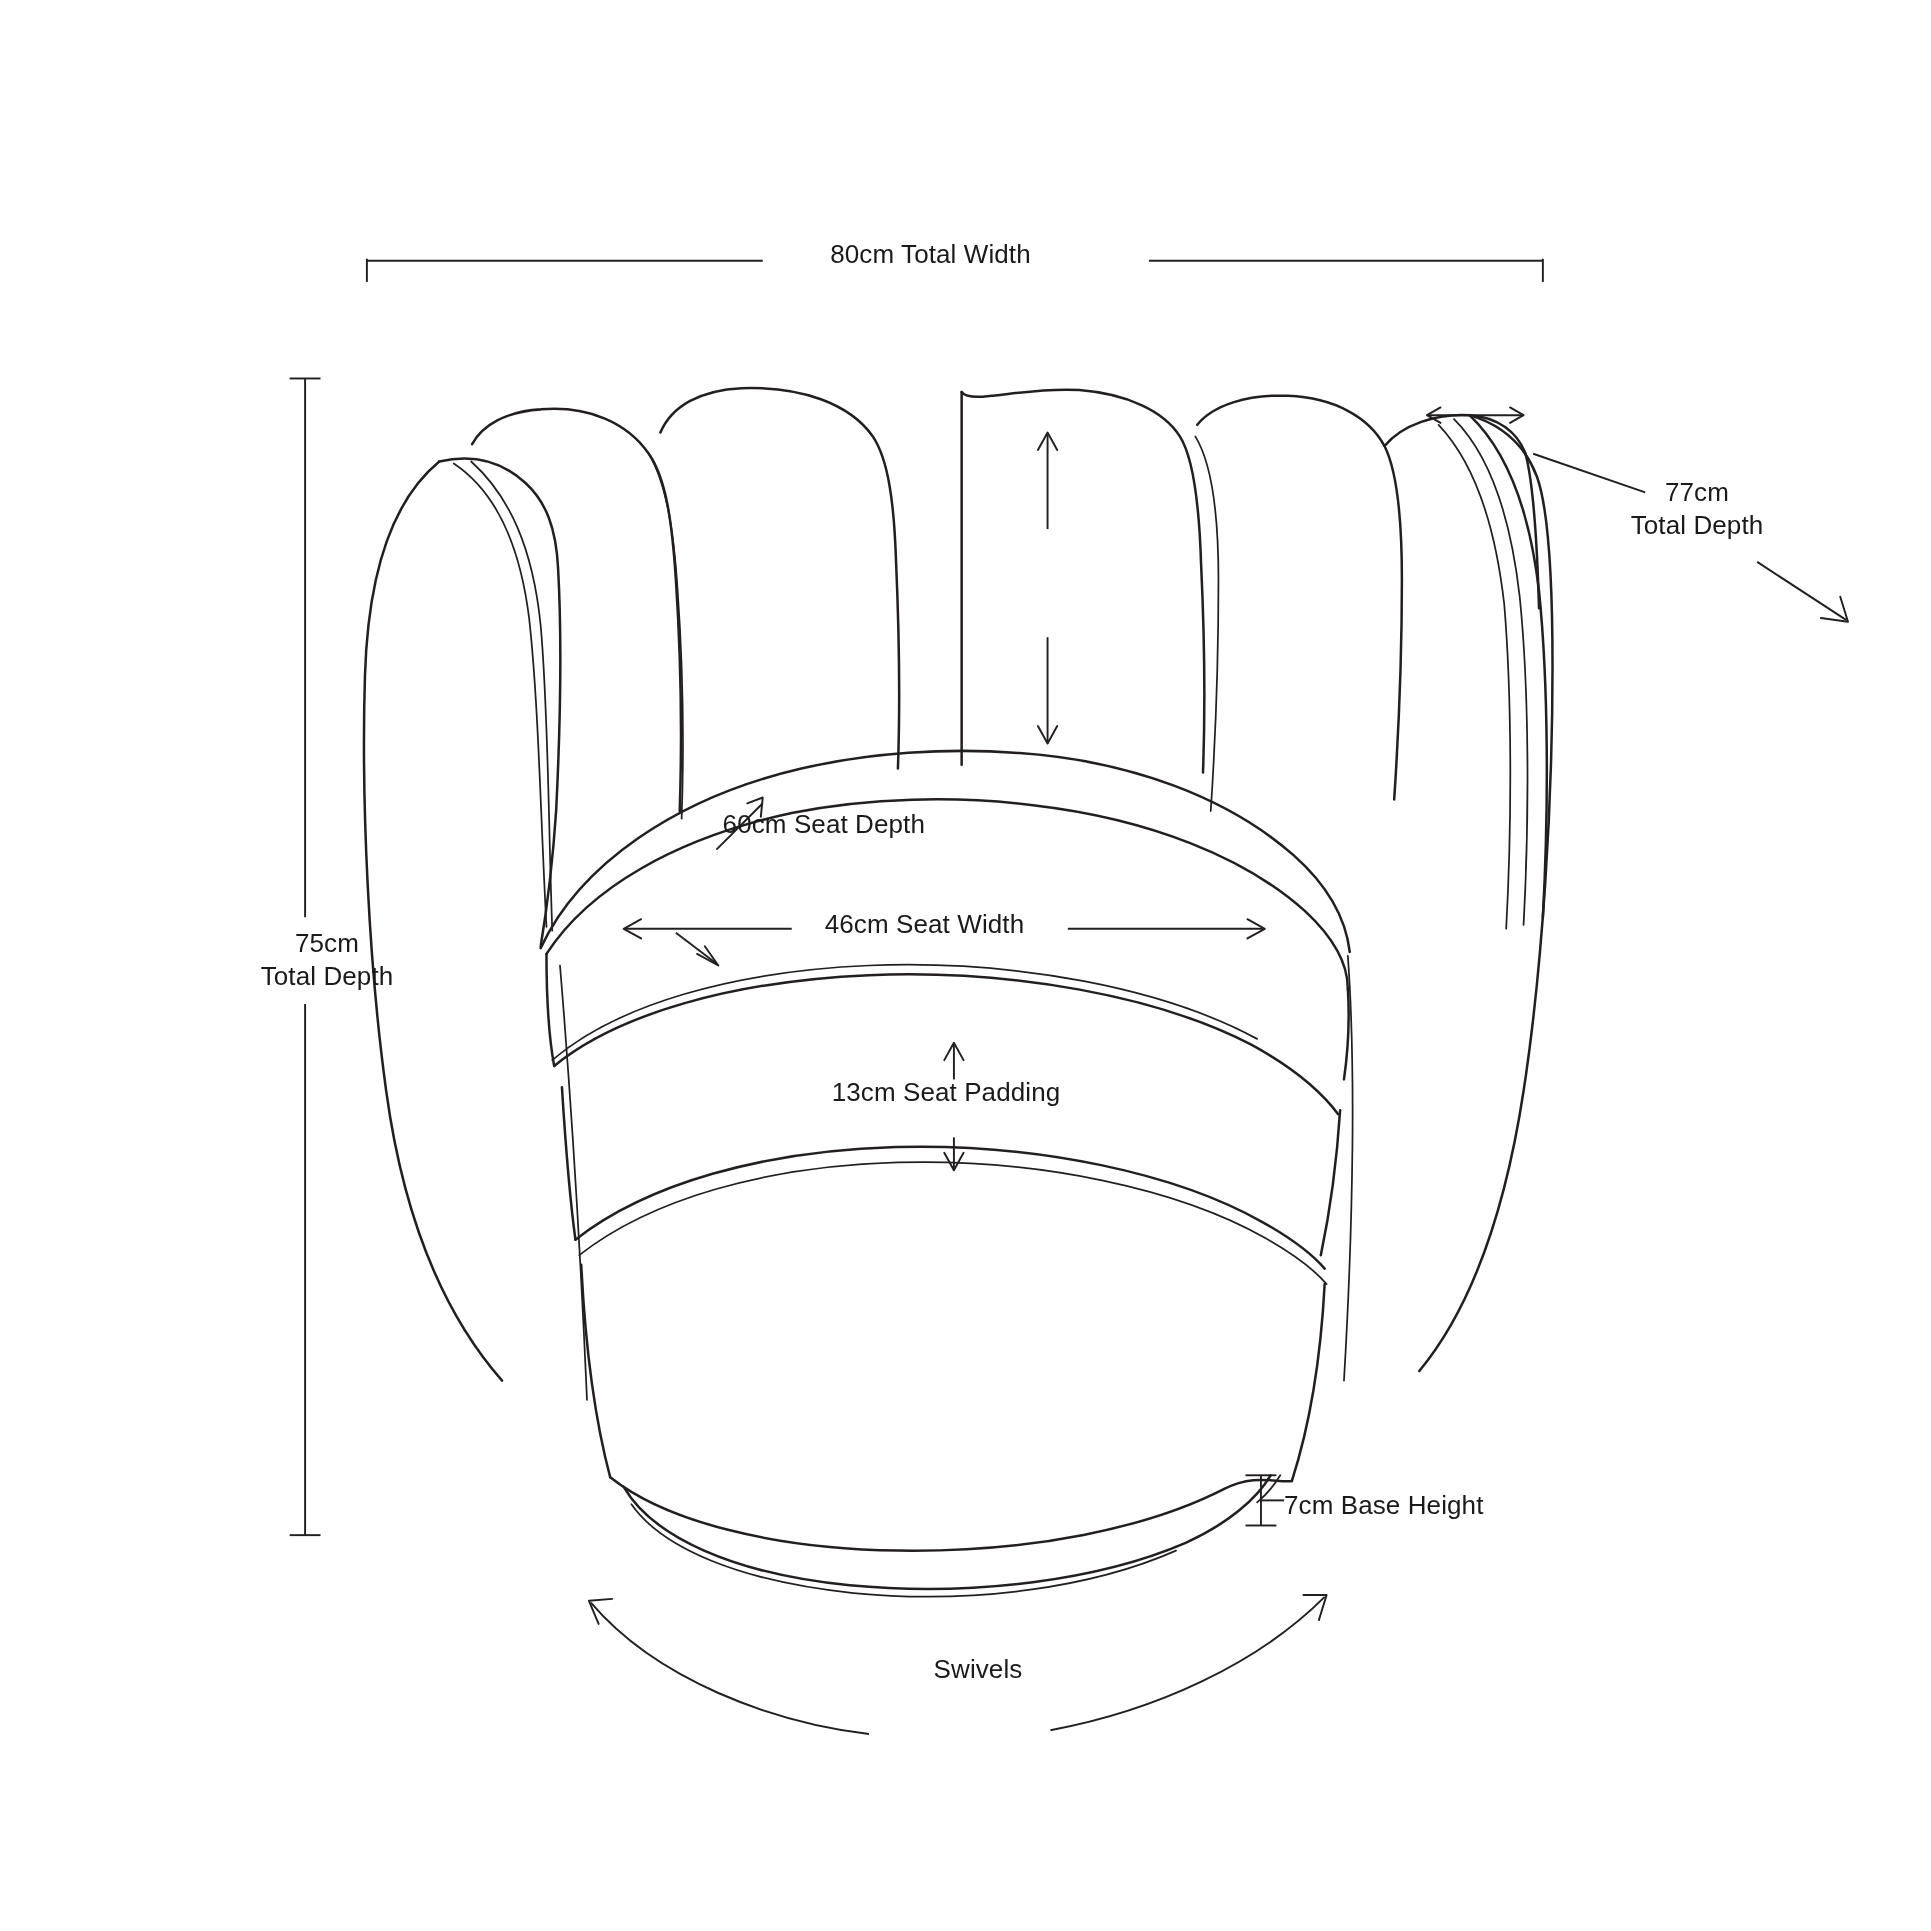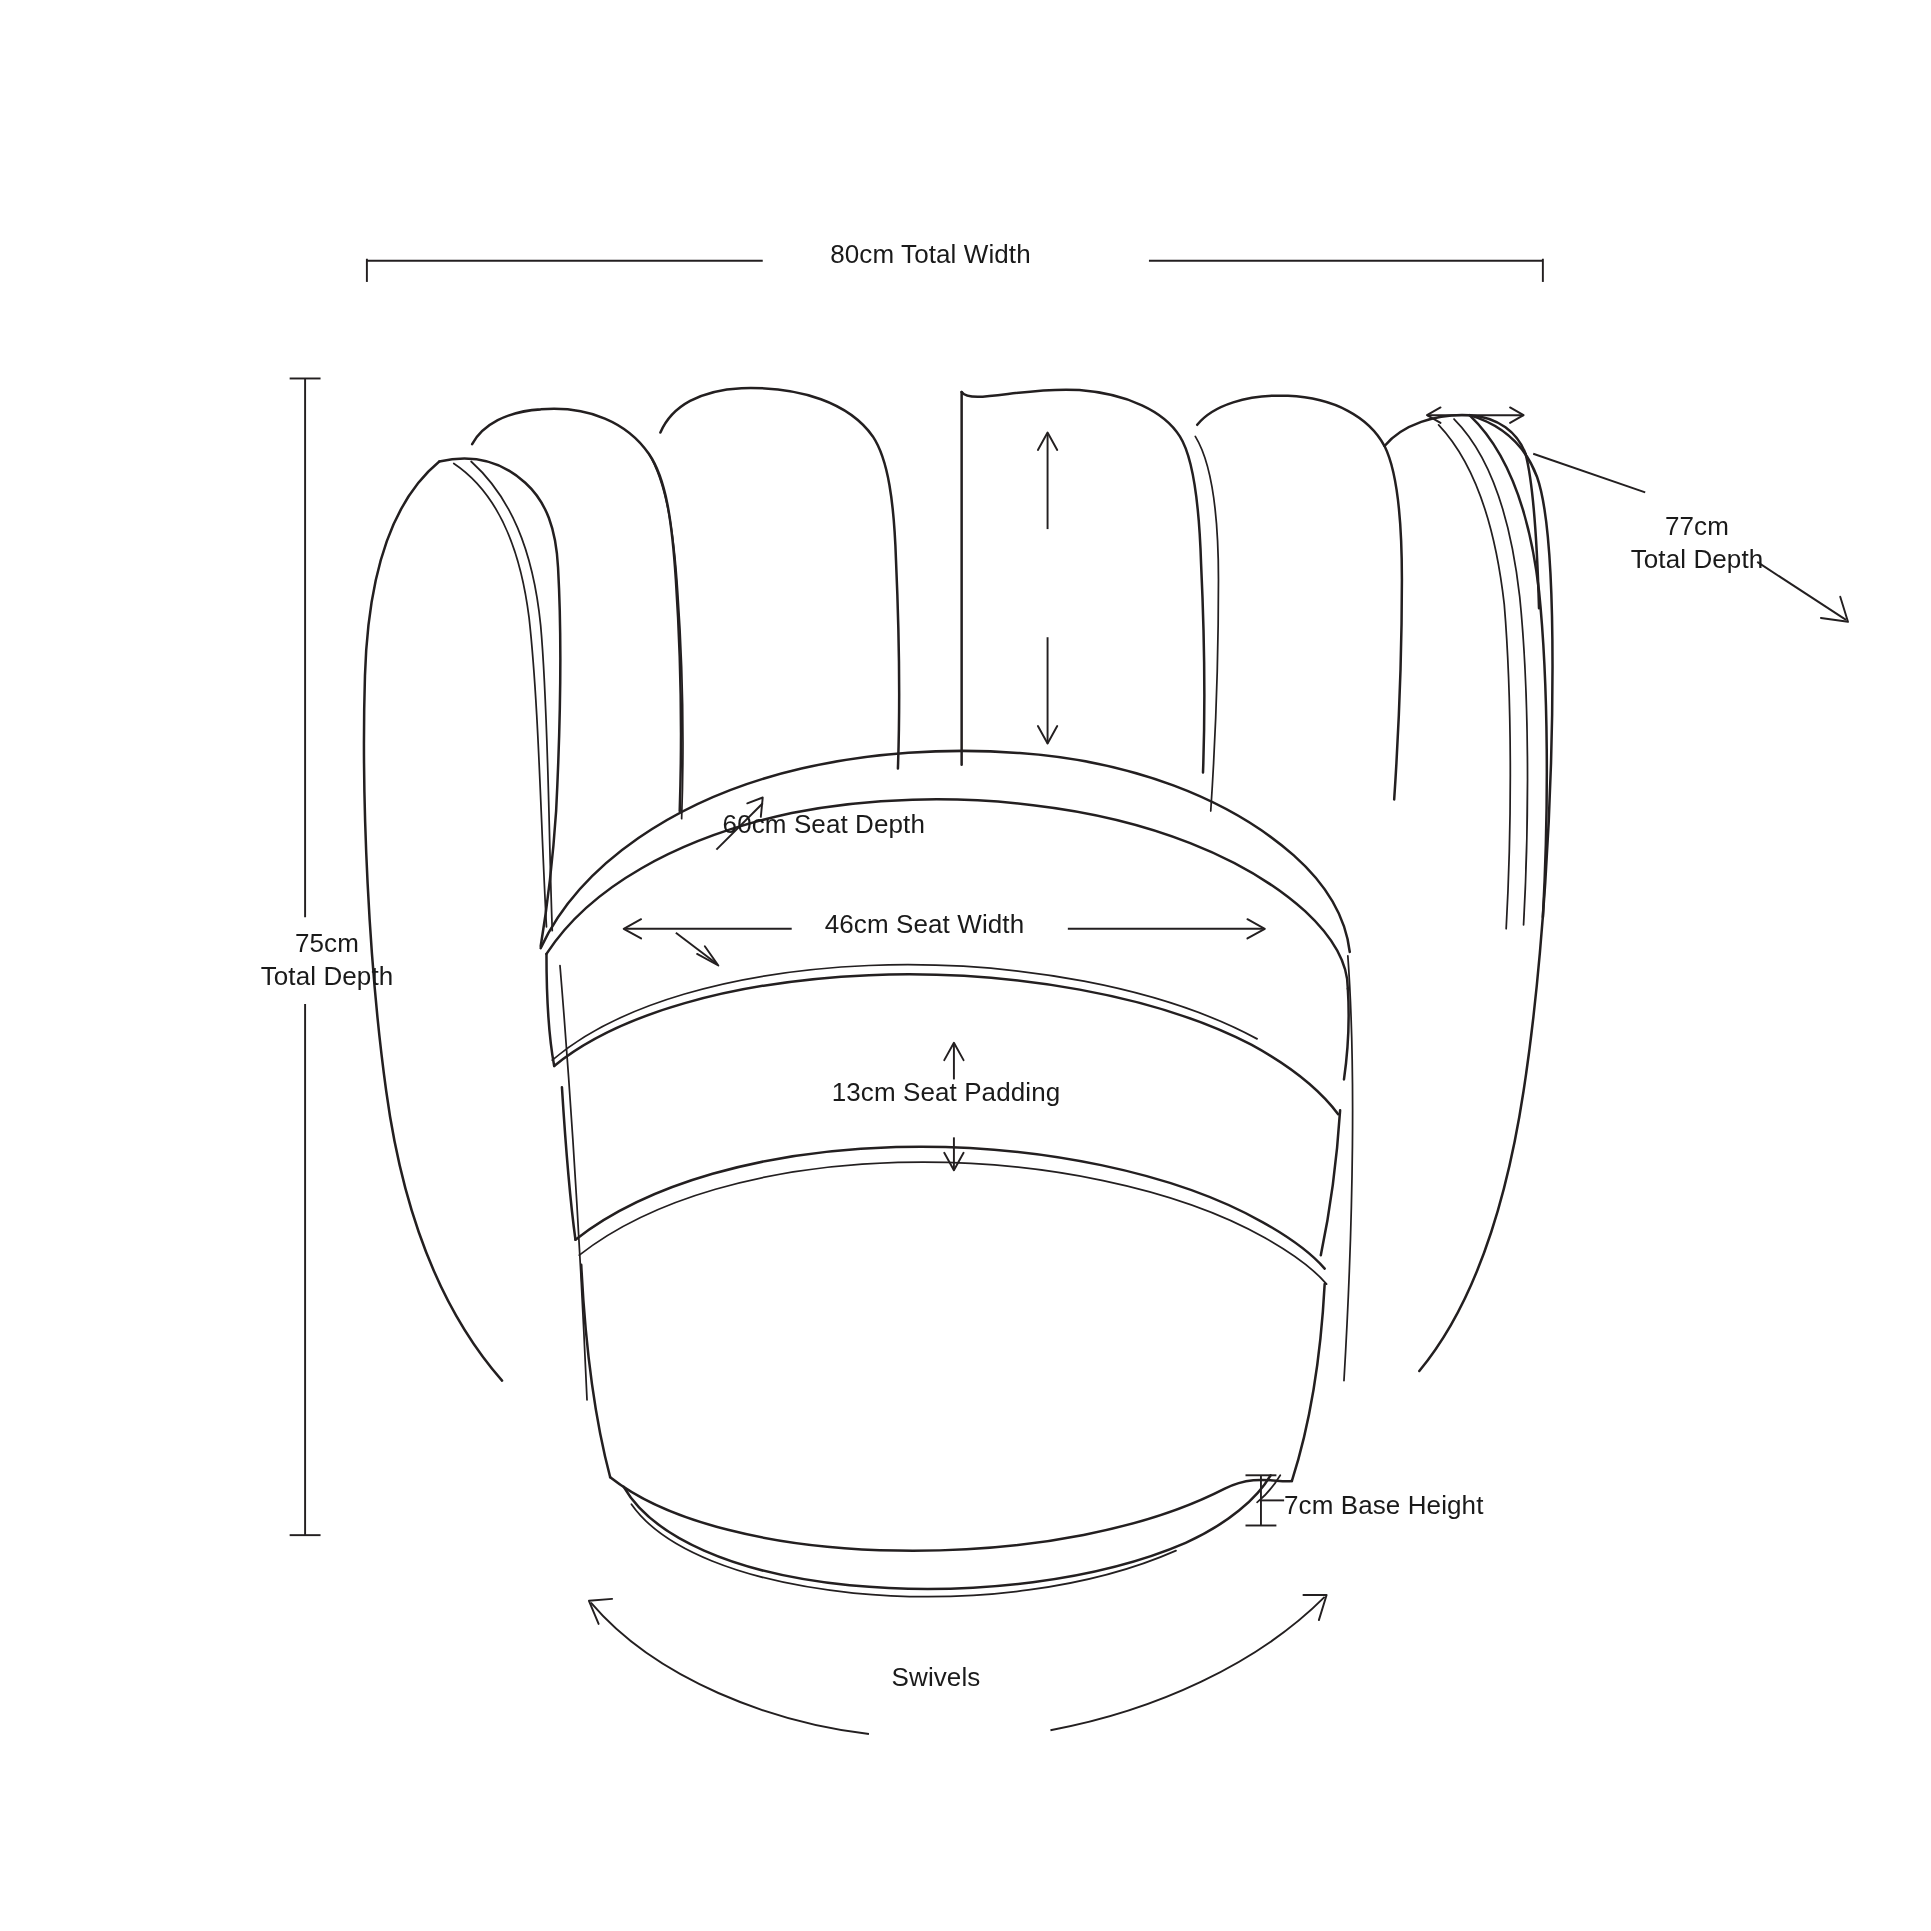--- a/index.html
+++ b/index.html
@@ -57,28 +57,28 @@
     position: absolute;
     font-size: 26px;
     line-height: 1.28;
     color: #1a1a1a;
     text-align: center;
     white-space: pre-line;
     letter-spacing: 0.1px;
   }
   #lbl-total-width   { left: 776px;  top: 238px;  width: 309px; }
   #lbl-arm-rest      { left: 1363px; top: 294px;  width: 212px; }
-  #lbl-total-depth   { left: 1591px; top: 510px;  width: 212px; }
+  #lbl-total-depth   { left: 1591px; top: 476px;  width: 212px; }
   #lbl-back-rest     { left: 869px;  top: 543px;  width: 212px; }
   #lbl-total-height  { left: 216px;  top: 927px;  width: 222px; }
   #lbl-seat-depth    { left: 655px;  top: 808px;  width: 270px; text-align: right; }
   #lbl-seat-width    { left: 799px;  top: 908px;  width: 251px; }
   #lbl-seat-padding  { left: 801px;  top: 1076px; width: 290px; }
   #lbl-base-height   { left: 1284px; top: 1489px; width: 270px; text-align: left; }
-  #lbl-swivels       { left: 859px;  top: 1653px; width: 154px; margin-top: 8px; }
+  #lbl-swivels       { left: 901px;  top: 1653px; width: 154px; }
 </style>
 </head>
 <body>
 
 <div id="canvas">
 
   <svg class="diagram" viewBox="0 0 2000 2000">
 
     <g>
 

